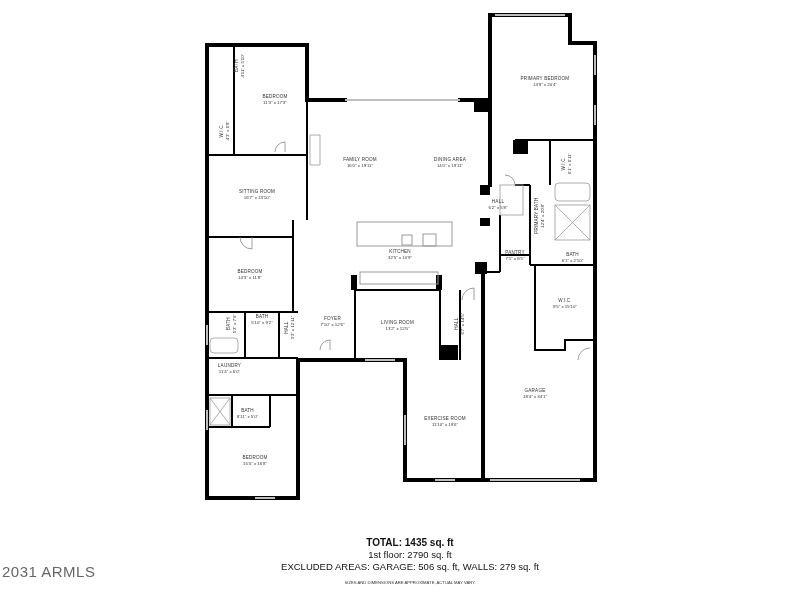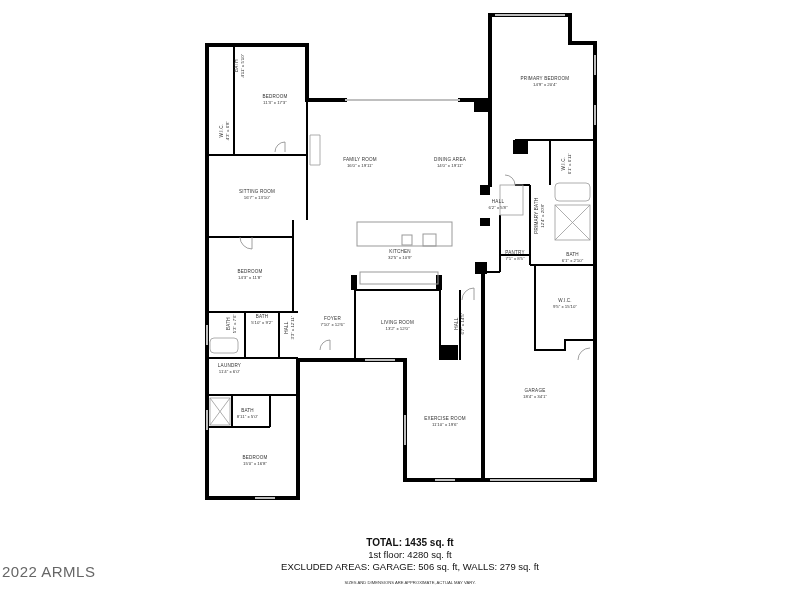--- a/index.html
+++ b/index.html
@@ -215,17 +215,17 @@
 <div class="lbl" style="left:415px; top:416px; width:60px;">
   <span class="n">EXERCISE ROOM</span>
     <span class="d">11'10" x 19'6"</span>
 </div>
 <div class="lbl" style="left:220px; top:455px; width:70px;">
   <span class="n">BEDROOM</span>
     <span class="d">15'0" x 16'8"</span>
 </div>
 
 <div class="summary total">TOTAL: 1435 sq. ft</div>
-<div class="summary floor">1st floor: 4280 sq. ft</div>
+<div class="summary floor">1st floor: 2790 sq. ft</div>
 <div class="summary excluded">EXCLUDED AREAS: GARAGE: 506 sq. ft, WALLS: 279 sq. ft</div>
 <div class="summary disclaimer">SIZES AND DIMENSIONS ARE APPROXIMATE, ACTUAL MAY VARY.</div>
 
-<div class="watermark">2022 ARMLS</div>
+<div class="watermark">2031 ARMLS</div>
 
 </body></html>

